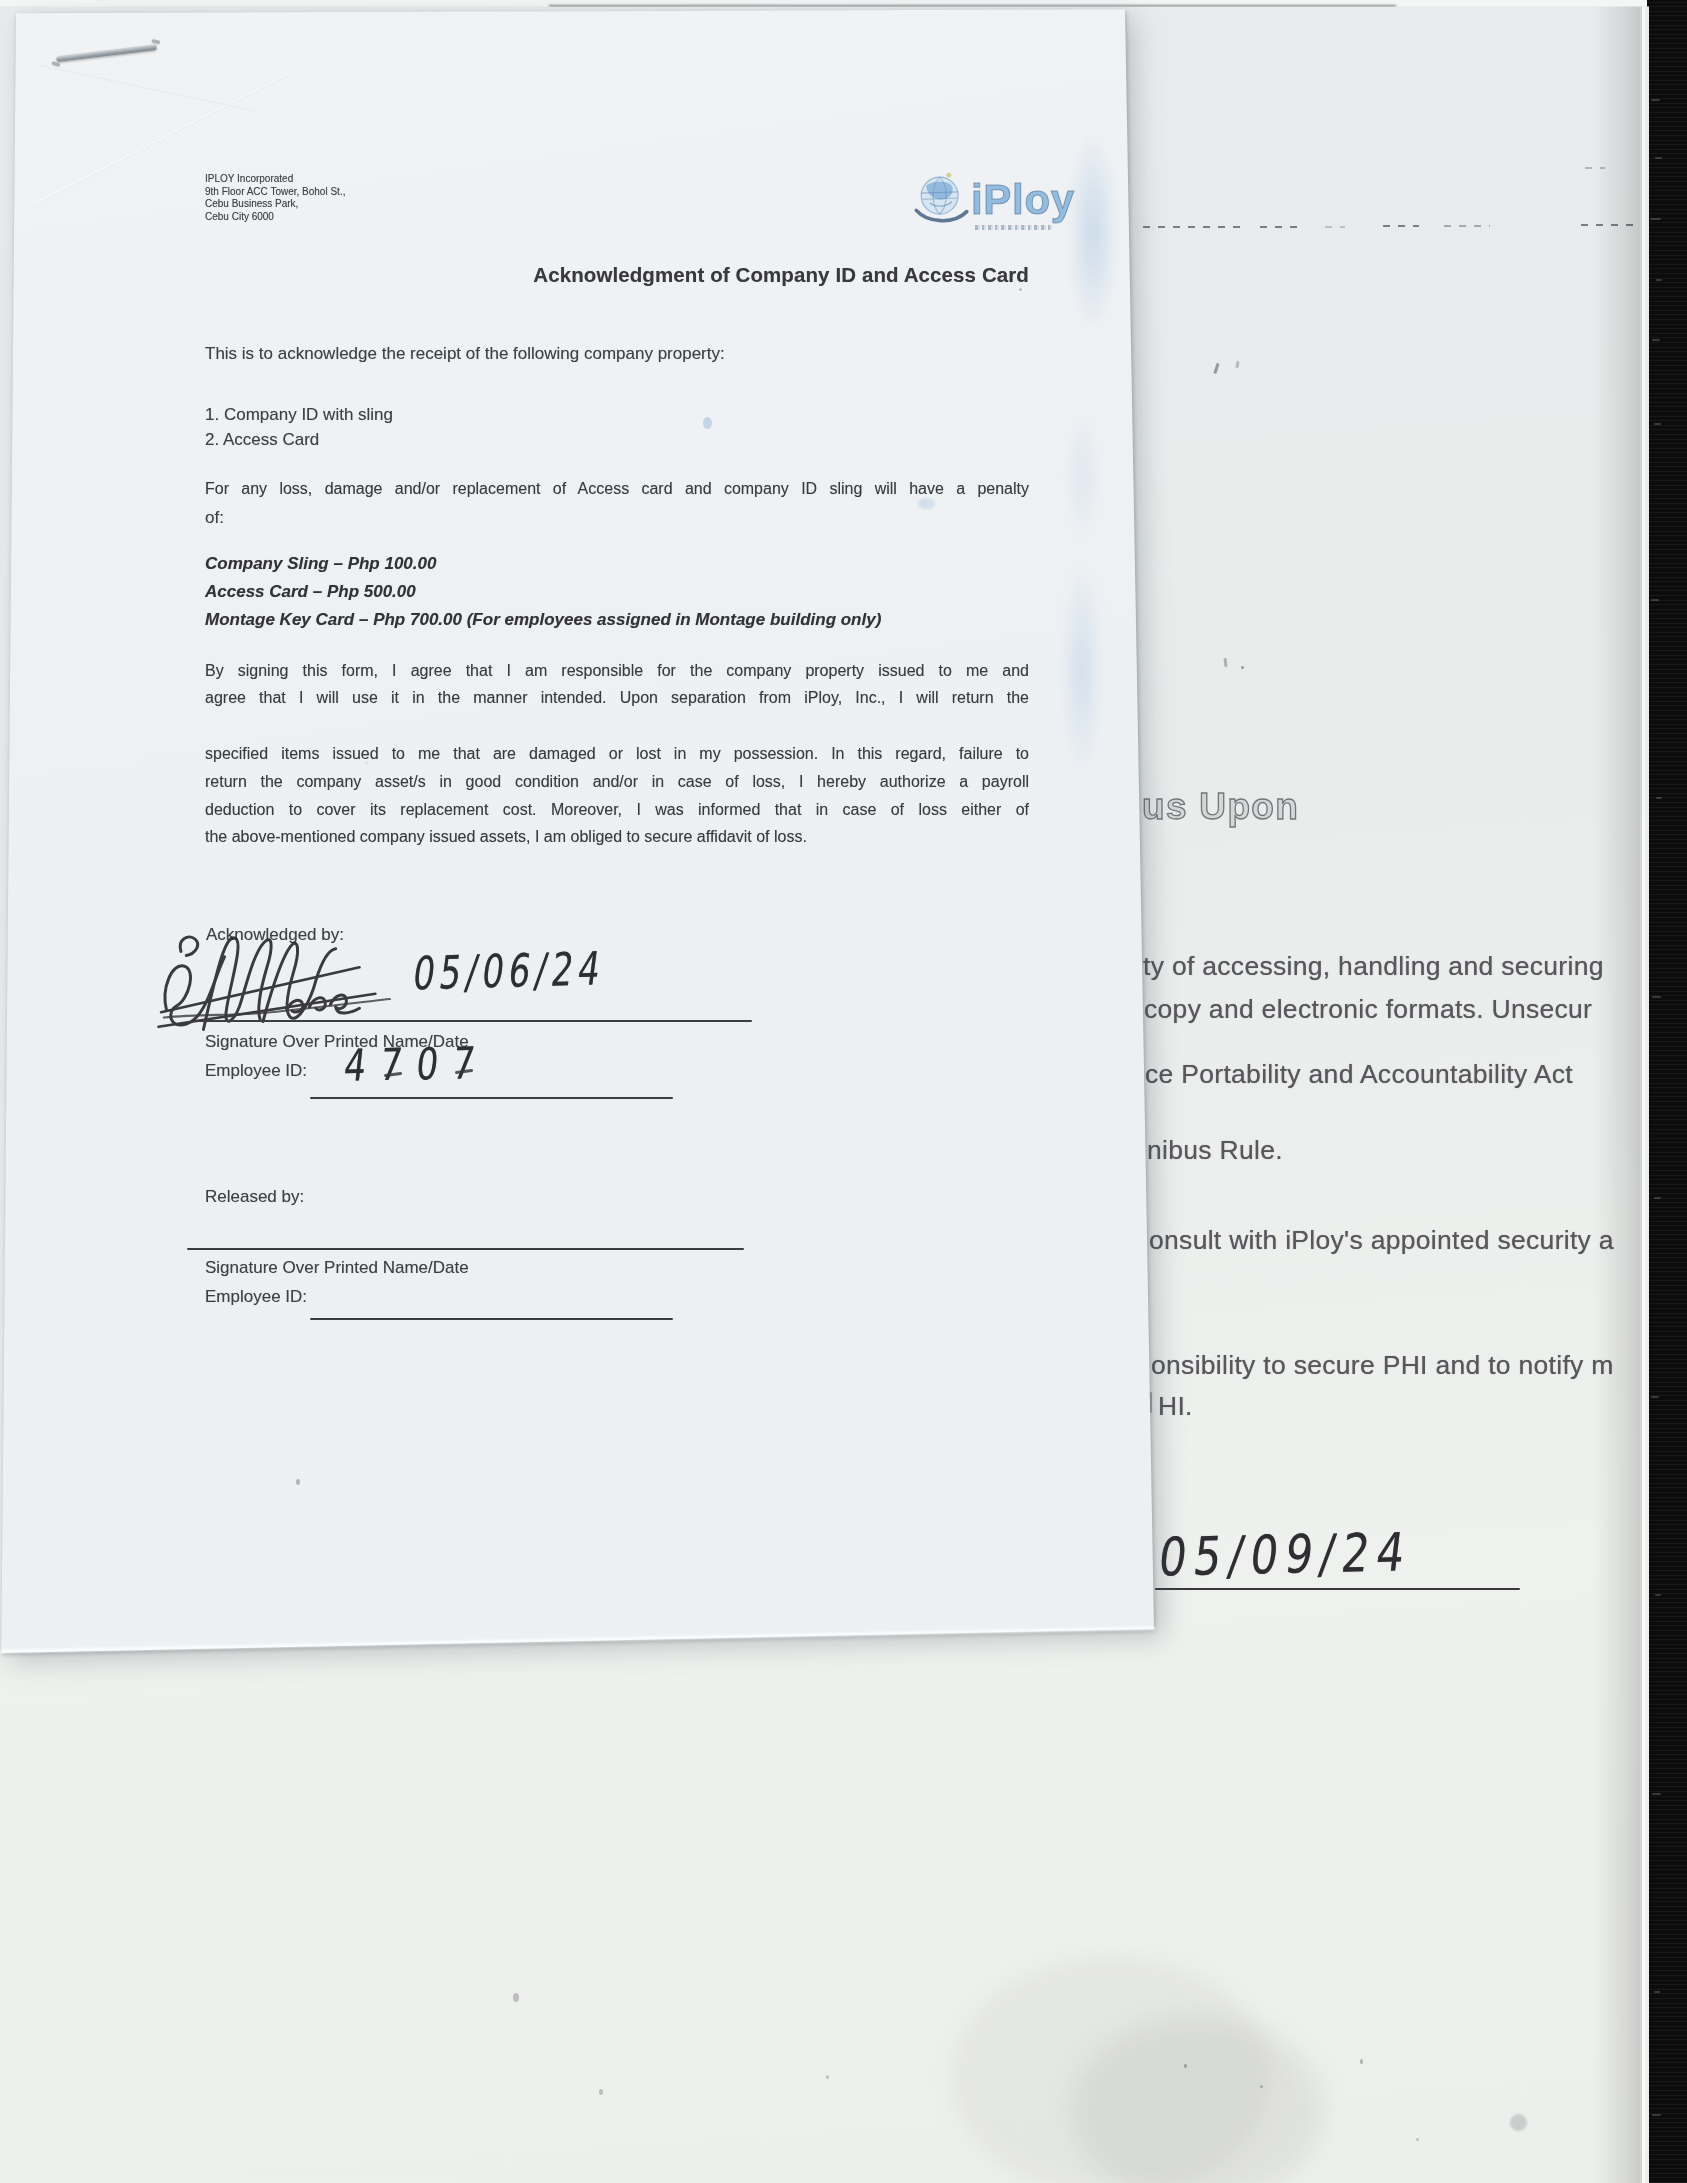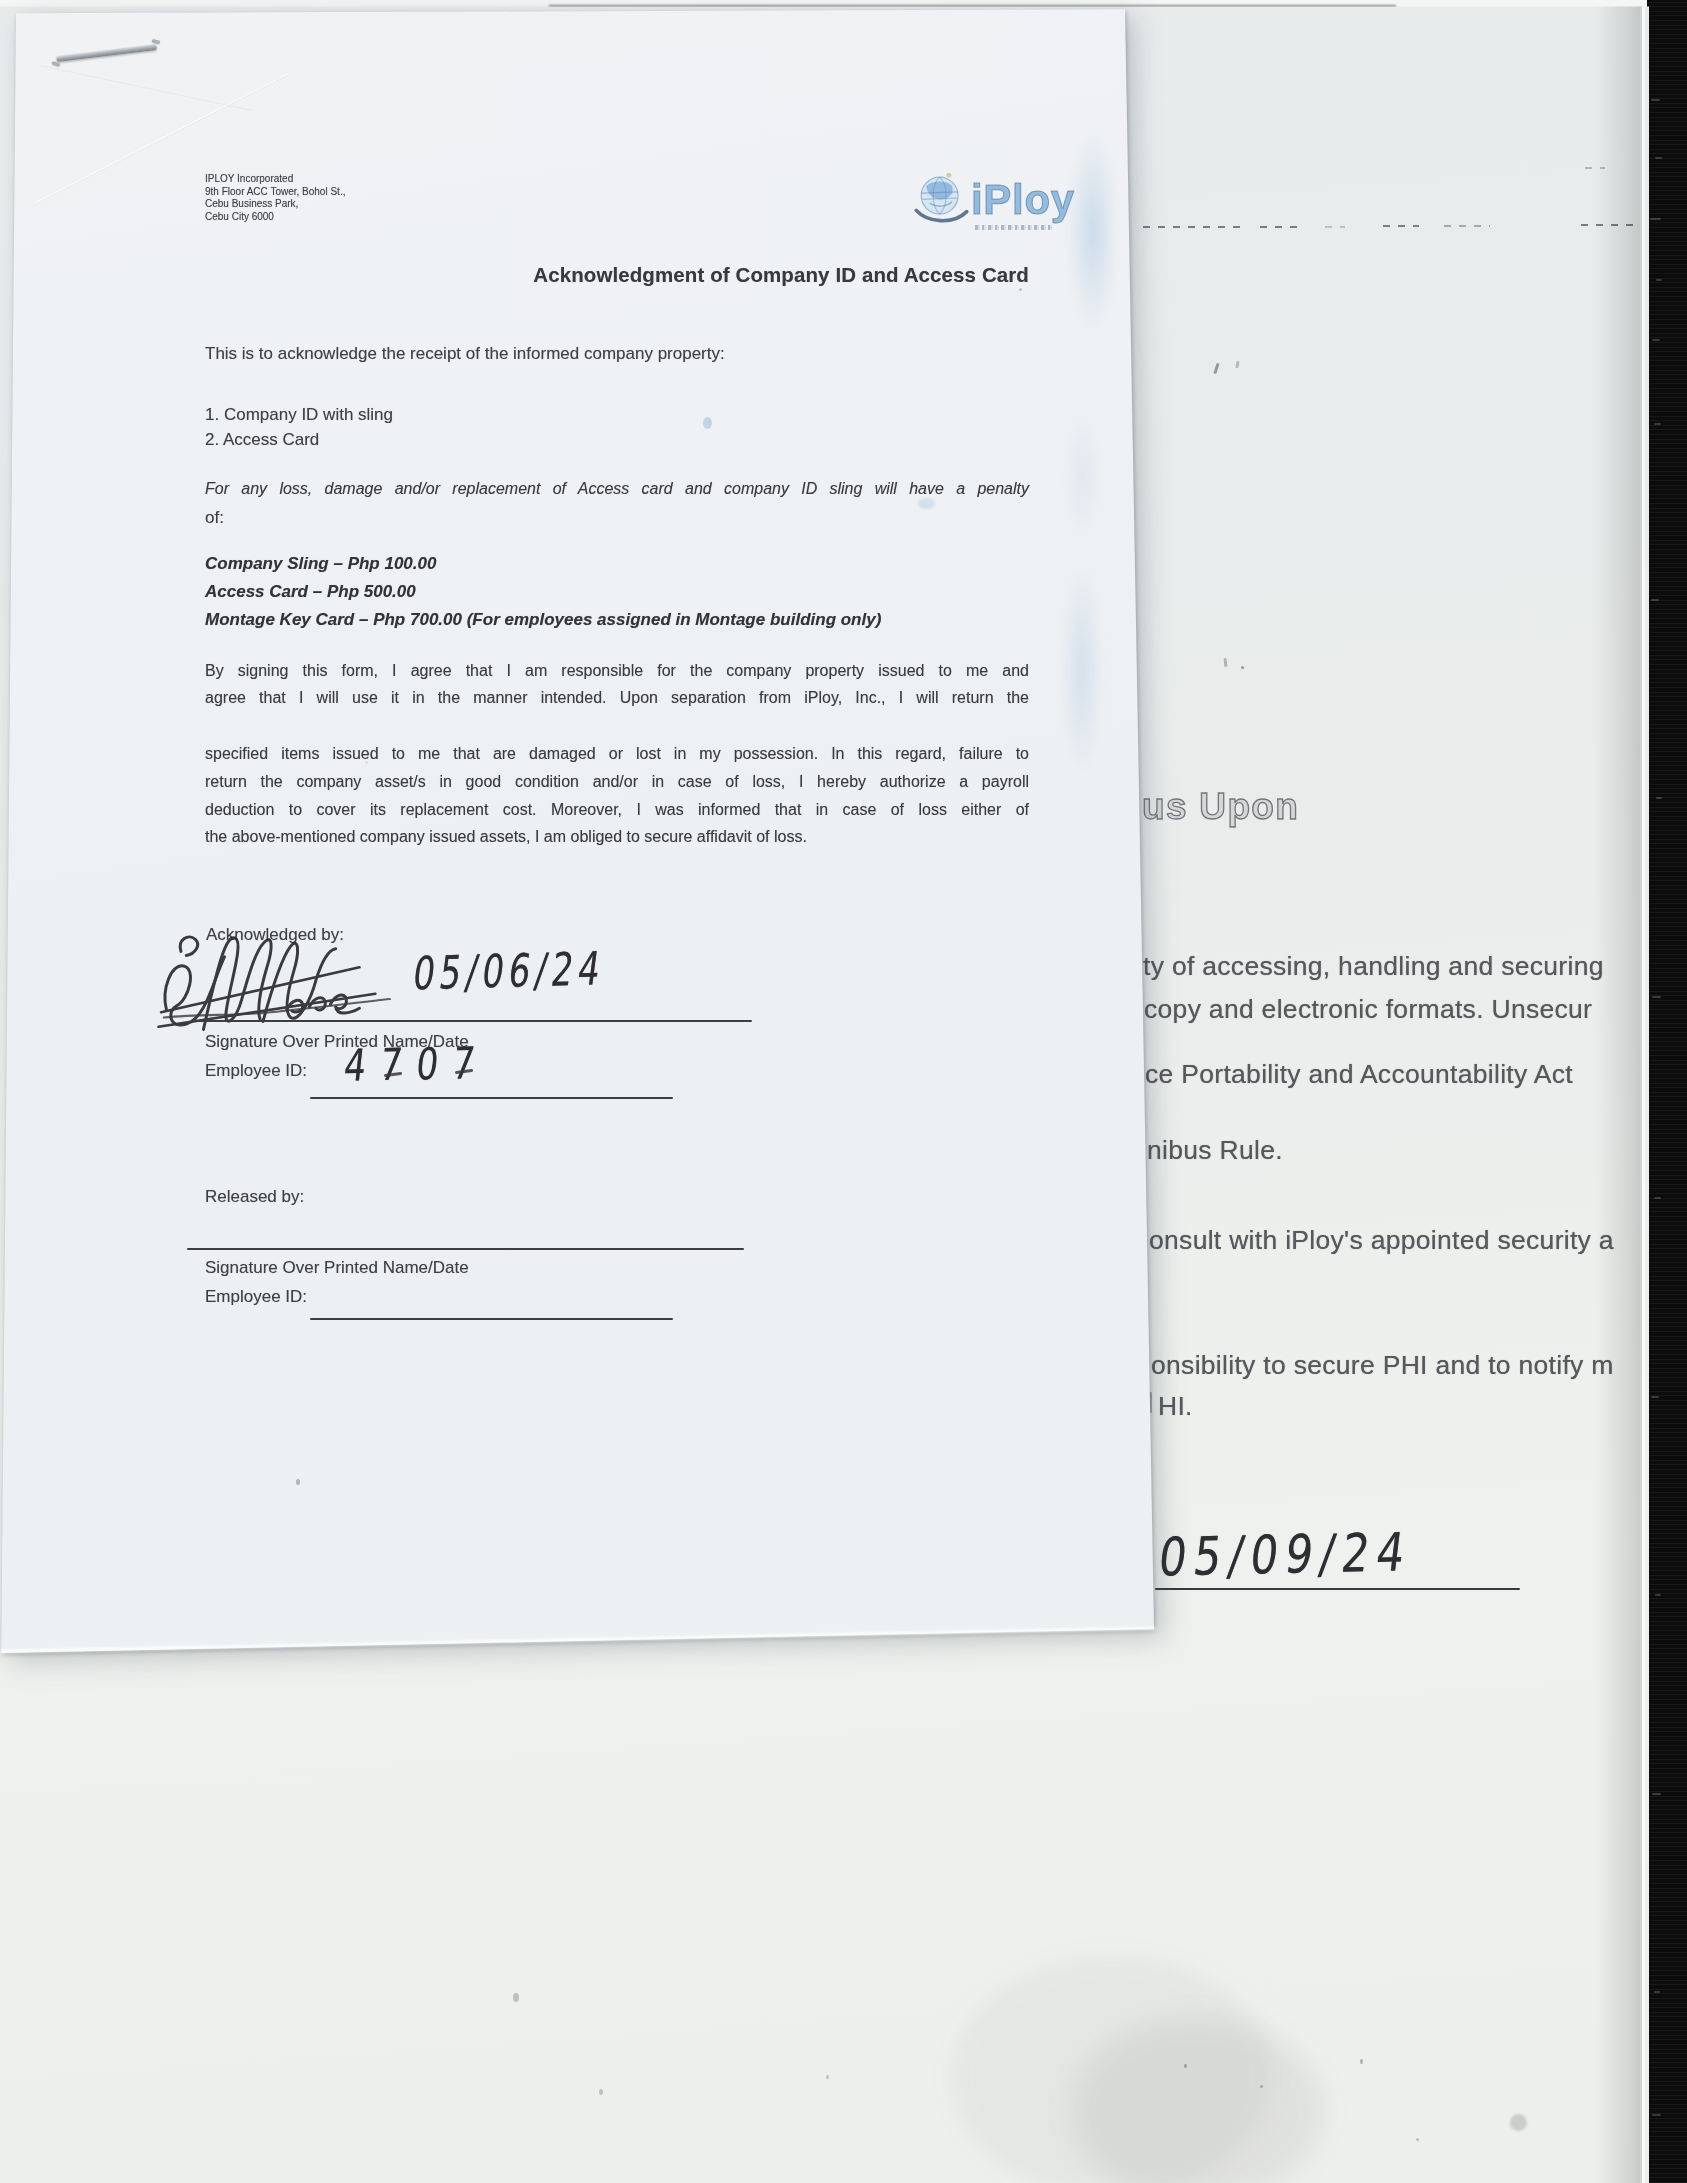--- a/index.html
+++ b/index.html
@@ -172,25 +172,25 @@
           <path d="M42,10 C56,22 56,58 42,70" stroke="#4a79a6" fill="none" opacity=".4" stroke-width="2"></path>
           <path d="M4,64 C22,84 64,88 86,66" stroke="#23436b" stroke-width="6" fill="none" stroke-linecap="round" opacity=".8"></path>
           <circle cx="57" cy="7" r="4" fill="#c9c178" opacity=".85"></circle>
         </svg>
         <span class="logotext">iPloy</span>
         <div class="tagline"></div>
       </div>
 
       <div class="t title">Acknowledgment of Company ID and Access Card</div>
 
-      <div class="t body26" style="left:205px;top:344px;">This is to acknowledge the receipt of the informed company property:</div>
+      <div class="t body26" style="left:205px;top:344px;">This is to acknowledge the receipt of the following company property:</div>
       <div class="t body26" style="left:205px;top:405px;">1. Company ID with sling</div>
       <div class="t body26" style="left:205px;top:430px;">2. Access Card</div>
 
-      <div class="jline" style="top:480px;font-style:italic;">For any loss, damage and/or replacement of Access card and company ID sling will have a penalty</div>
+      <div class="jline" style="top:480px;">For any loss, damage and/or replacement of Access card and company ID sling will have a penalty</div>
       <div class="t body26" style="left:205px;top:508px;">of:</div>
 
       <div class="t ital" style="left:205px;top:554px;">Company Sling – Php 100.00</div>
       <div class="t ital" style="left:205px;top:582px;">Access Card – Php 500.00</div>
       <div class="t ital" style="left:205px;top:610px;">Montage Key Card – Php 700.00 (For employees assigned in Montage building only)</div>
 
       <div class="jline" style="top:662px;">By signing this form, I agree that I am responsible for the company property issued to me and</div>
       <div class="jline" style="top:689px;">agree that I will use it in the manner intended.  Upon separation from iPloy, Inc., I will return the</div>
       <div class="jline" style="top:745px;">specified items issued to me that are damaged or lost in my possession.  In this regard, failure to</div>
       <div class="jline" style="top:773px;">return the company asset/s in good condition and/or in case of loss, I hereby authorize a payroll</div>

